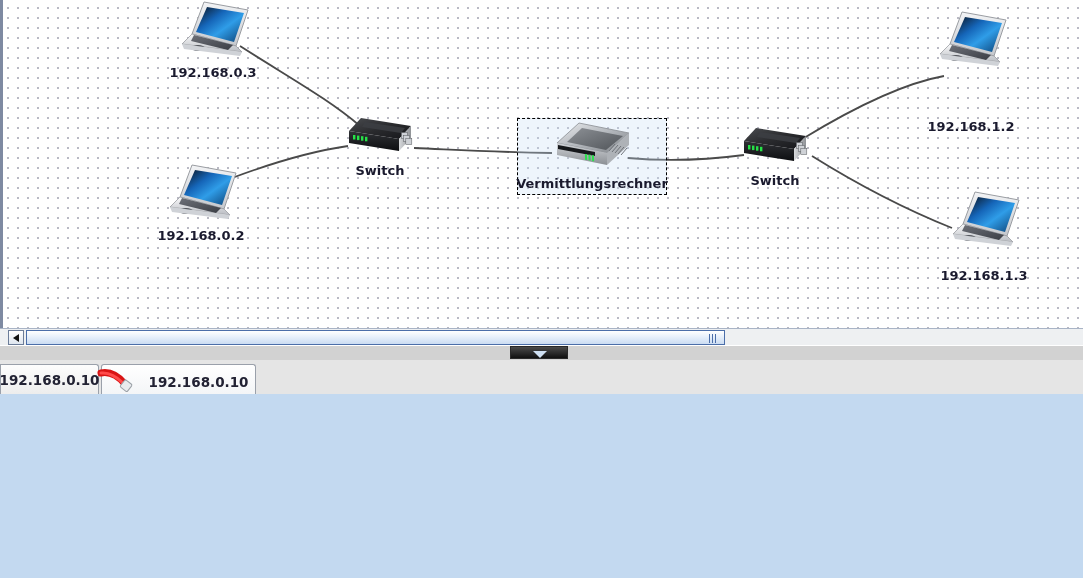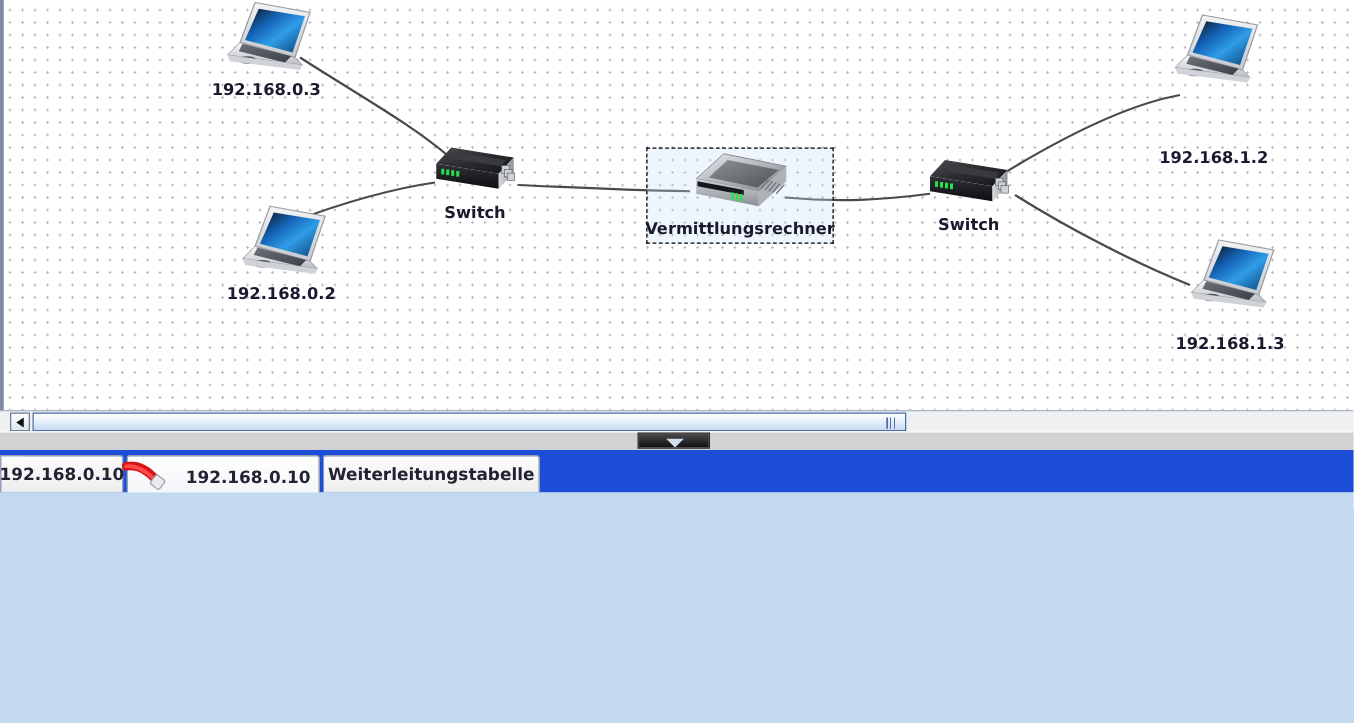--- a/index.html
+++ b/index.html
@@ -87,21 +87,21 @@
     position: absolute; left: 22px; top: 4px;
     width: 0; height: 0;
     border-left: 7px solid transparent;
     border-right: 7px solid transparent;
     border-top: 7px solid #cfe0f2;
   }
 
   
   #tabbar {
     position: absolute; left: 0; top: 360px; width: 1083px; height: 34px;
-    background: #1d4ed8;
+    background: #e5e5e5;
   }
   .tab {
     position: absolute; top: 4px; height: 30px;
     background: linear-gradient(#fdfdfd,#ededed);
     border: 1px solid #9aa0aa;
     border-bottom: none;
     box-sizing: border-box;
     display: flex; align-items: center; justify-content: center;
     font-size: 13.5px; font-weight: bold; color: #222233;
     white-space: nowrap;
@@ -191,21 +191,21 @@
           <div><svg width="86" height="62" viewBox="0 0 86 62" xmlns="http://www.w3.org/2000/svg">
     <polygon points="34,2 78,10 66,46 22,34" fill="url(#lidg)" stroke="#9a9da2" stroke-width="1"></polygon>
     <polygon points="37,7 74,13 64,42 26,32" fill="url(#scr)"></polygon>
     <polygon points="22,34 66,46 72,52 12,44" fill="url(#baseg)" stroke="#9a9da2" stroke-width="0.8"></polygon>
     <polygon points="24,35 63,45 58,50 21,41" fill="url(#kbg)"></polygon>
     <ellipse cx="28" cy="48" rx="7" ry="3" fill="#55585e"></ellipse>
     <polygon points="12,44 72,52 70,56 14,49" fill="#cfd2d7"></polygon>
   </svg></div>
           <div class="label" style="top: 65px;">192.168.0.3</div>
         </div>
-        <div class="node" style="left: 158px; top: 163px; width: 86px; height: 84px; margin-left: 24px;">
+        <div class="node" style="left: 158px; top: 163px; width: 86px; height: 84px;">
           <div><svg width="86" height="62" viewBox="0 0 86 62" xmlns="http://www.w3.org/2000/svg">
     <polygon points="34,2 78,10 66,46 22,34" fill="url(#lidg)" stroke="#9a9da2" stroke-width="1"></polygon>
     <polygon points="37,7 74,13 64,42 26,32" fill="url(#scr)"></polygon>
     <polygon points="22,34 66,46 72,52 12,44" fill="url(#baseg)" stroke="#9a9da2" stroke-width="0.8"></polygon>
     <polygon points="24,35 63,45 58,50 21,41" fill="url(#kbg)"></polygon>
     <ellipse cx="28" cy="48" rx="7" ry="3" fill="#55585e"></ellipse>
     <polygon points="12,44 72,52 70,56 14,49" fill="#cfd2d7"></polygon>
   </svg></div>
           <div class="label" style="top: 65px;">192.168.0.2</div>
         </div>
@@ -311,23 +311,20 @@
         <span class="tablabel">192.168.0.10</span>
       </div>
       <div class="tab" style="left: 101px; width: 155px; height: 34px; background: linear-gradient(rgb(255, 255, 255), rgb(242, 244, 246));">
         <span class="cable-icon"><svg width="40" height="26" viewBox="0 0 40 26" xmlns="http://www.w3.org/2000/svg">
       <path d="M4 4 C 14 2 22 8 28 15" stroke="#d91414" stroke-width="7" fill="none" stroke-linecap="round"></path>
       <path d="M4 4 C 13 3 20 8 26 14" stroke="#ff4a4a" stroke-width="3" fill="none" stroke-linecap="round"></path>
       <rect x="25" y="12" width="9" height="9" rx="1.5" fill="#e9ebee" stroke="#9aa0a6" stroke-width="1" transform="rotate(38 29 16)"></rect>
     </svg></span>
         <span class="tablabel">192.168.0.10</span>
       </div>
-      <div class="tab" style="left: 258px; width: 174px;">
-        <span class="tablabel">Weiterleitungstabelle</span>
-      </div>
     </div>
 
   <div id="props">
 
     
     
 
     
     
 

